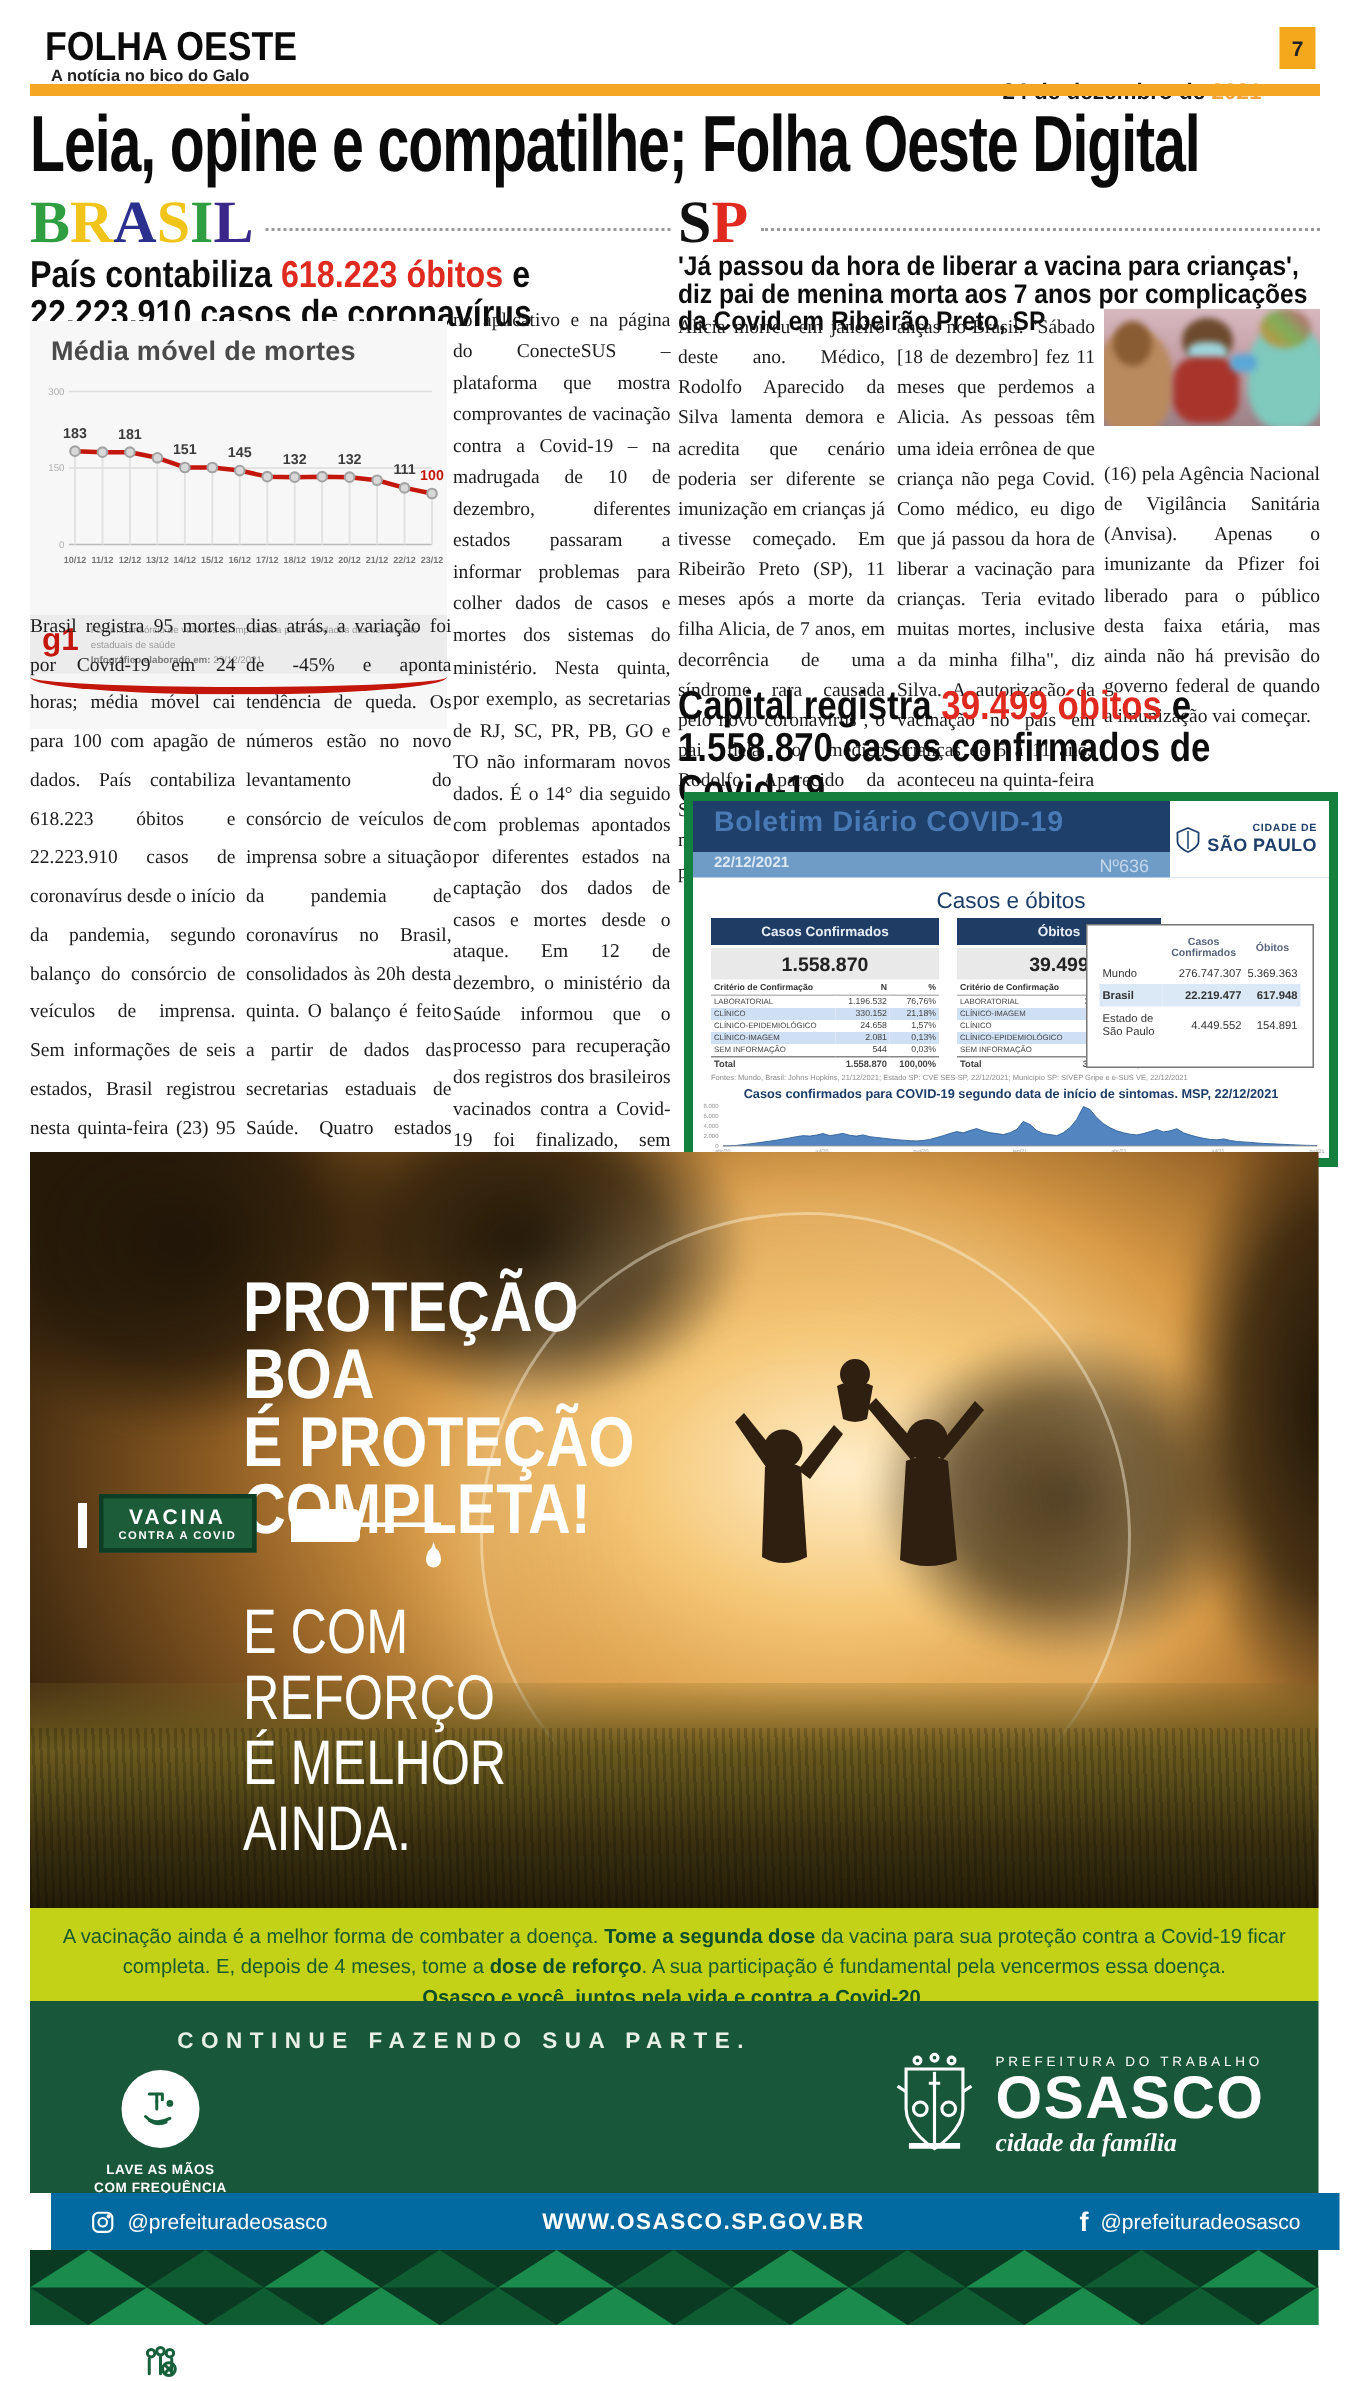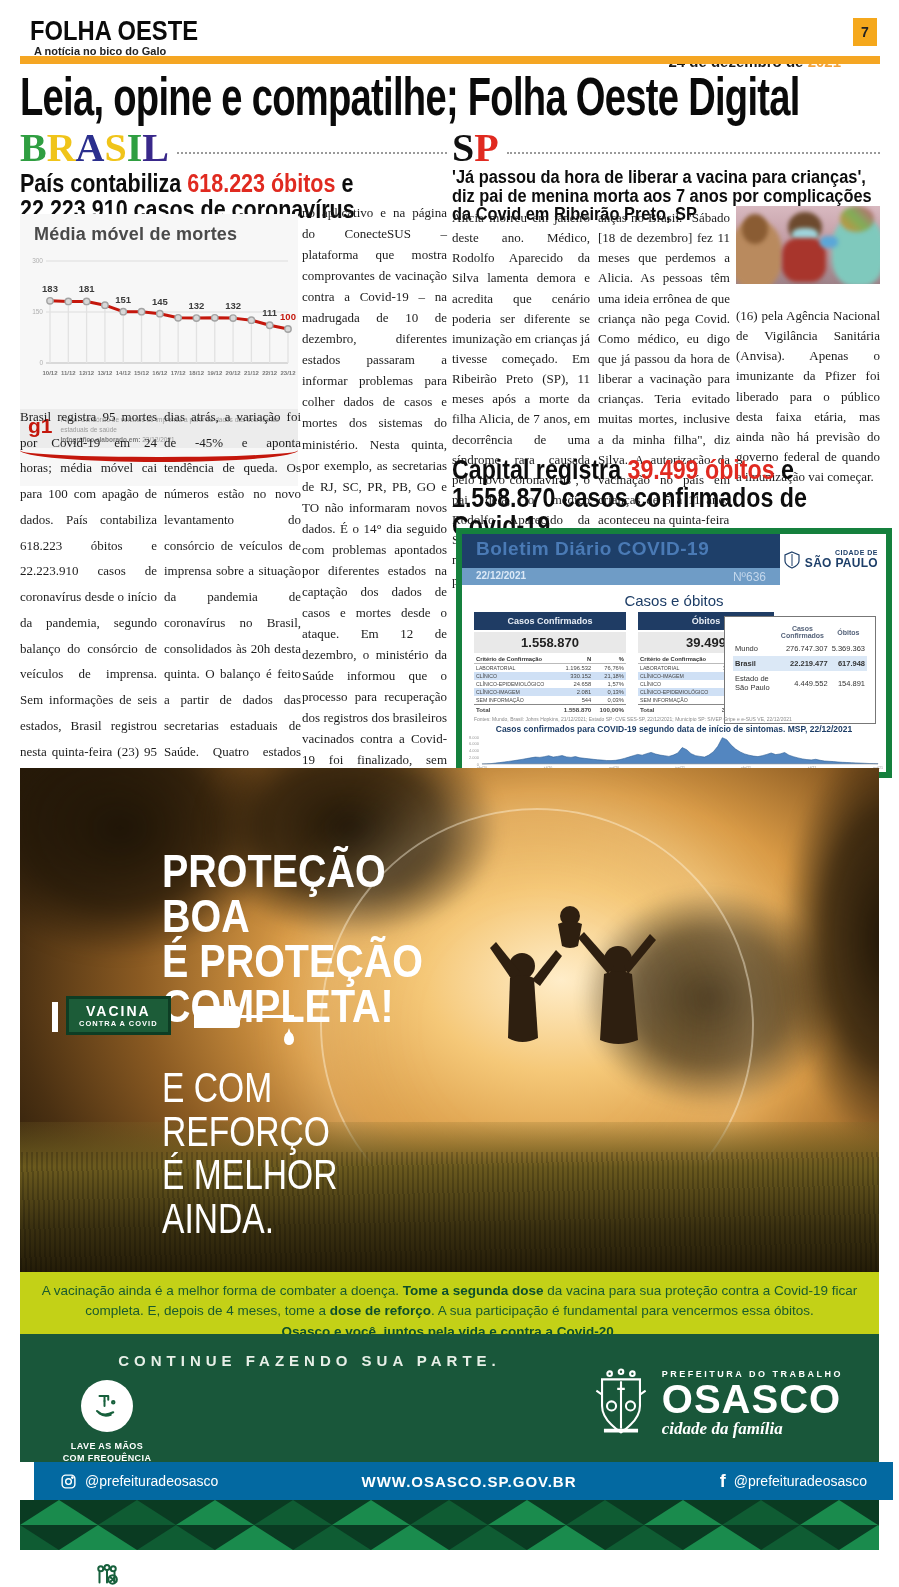--- a/index.html
+++ b/index.html
@@ -107,21 +107,21 @@
   .strip{background:#c3d117;color:#1a5b2e;text-align:center;font-size:13.5px;line-height:1.5;
          padding-top:9px;box-sizing:border-box;}
   .footer{background:#19573a;}
   .f-head{text-align:center;color:#e7efe7;font-size:15px;letter-spacing:5px;font-weight:600;}
   .f-items{display:flex;justify-content:space-between;}
   .f-item{width:102px;text-align:center;}
   .f-circle{width:52px;height:52px;border-radius:50%;background:#fff;margin:0 auto;
             display:flex;align-items:center;justify-content:center;}
   .f-label{margin-top:8px;color:#fff;font-size:9px;font-weight:700;line-height:1.35;letter-spacing:.4px;}
   .o-logo{display:flex;align-items:center;gap:12px;color:#fff;}
-  .o-top{font-size:9px;font-weight:700;letter-spacing:2.5px;}
+  .o-top{font-size:9px;font-weight:400;letter-spacing:2.5px;}
   .o-name{font-size:40px;font-weight:900;letter-spacing:1px;line-height:1;}
   .o-sub{font-family:"Liberation Serif",serif;font-style:italic;font-weight:700;font-size:17px;}
   .f-bar{background:#0369a1;display:flex;align-items:center;justify-content:space-between;
          padding:0 26px;box-sizing:border-box;color:#fff;margin-left:14px;}
   .f-bar .h{font-size:14px;}
   .f-bar .site{font-size:15px;font-weight:800;letter-spacing:1px;}
   .f-group{display:flex;align-items:center;gap:8px;}
   .fb-f{font-size:18px;font-weight:900;}
 </style>
 </head>
@@ -354,21 +354,21 @@
               </tr>
               <tr class="tot">
                 <td>Total</td>
                 <td>39.499</td>
                 <td>100,00%</td>
               </tr>
             </tbody>
           </table>
       </div>
 
-      <div class="world abs" style="left:262px;top:82px;width:152px;height:108px;">
+      <div class="world abs" style="left:262px;top:82px;width:152px;height:96px;">
         <table>
             <thead>
               <tr>
           <th></th>
           <th>Casos Confirmados</th>
           <th>Óbitos</th>
         </tr>
             </thead>
             <tbody id="tb-world">
               <tr>
@@ -457,21 +457,21 @@
 
     <div class="abs" style="left:142px;top:298px;">
       <div class="booster">E COM</div>
       <div class="booster">REFORÇO</div>
       <div class="booster">É MELHOR</div>
       <div class="booster">AINDA.</div>
     </div>
   </div>
 
   <div class="strip abs" style="left:20px;top:1272px;width:859px;height:62px;">
-    <div style="width:820px;margin:0 auto;"><span>A vacinação ainda é a melhor forma de combater a doença. </span><span class="seg-b">Tome a segunda dose</span><span> da vacina para sua proteção contra a Covid-19 ficar completa. E, depois de 4 meses, tome a </span><span class="seg-b">dose de reforço</span><span>. A sua participação é fundamental para vencermos essa óbitos.</span></div>
+    <div style="width:820px;margin:0 auto;"><span>A vacinação ainda é a melhor forma de combater a doença. </span><span class="seg-b">Tome a segunda dose</span><span> da vacina para sua proteção contra a Covid-19 ficar completa. E, depois de 4 meses, tome a </span><span class="seg-b">dose de reforço</span><span>. A sua participação é fundamental pela vencermos essa doença.</span></div>
     <div class="seg-b">Osasco e você, juntos pela vida e contra a Covid-20.</div>
   </div>
 
   <div class="footer abs" style="left:20px;top:1334px;width:859px;height:128px;">
     <div class="f-head" style="margin:18px 280px 0 0;">CONTINUE FAZENDO SUA PARTE.</div>
     <div class="f-items abs" style="left:36px;top:46px;width:520px;flex-direction:column;">
 
       <div class="f-item">
         <div class="f-circle">
           <svg width="30" height="30" viewBox="0 0 24 24" fill="none" stroke="#17603c" stroke-width="1.6" stroke-linecap="round">

